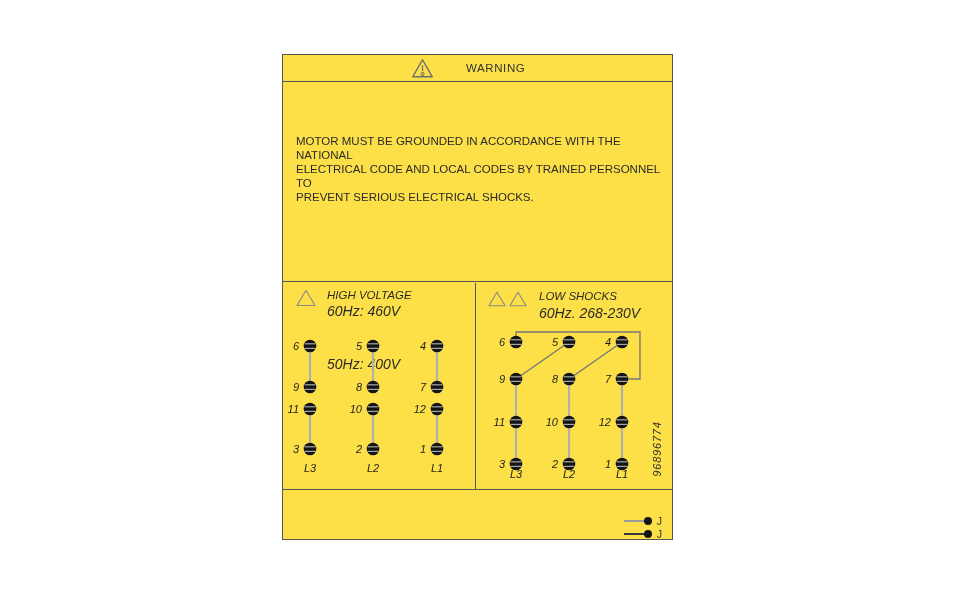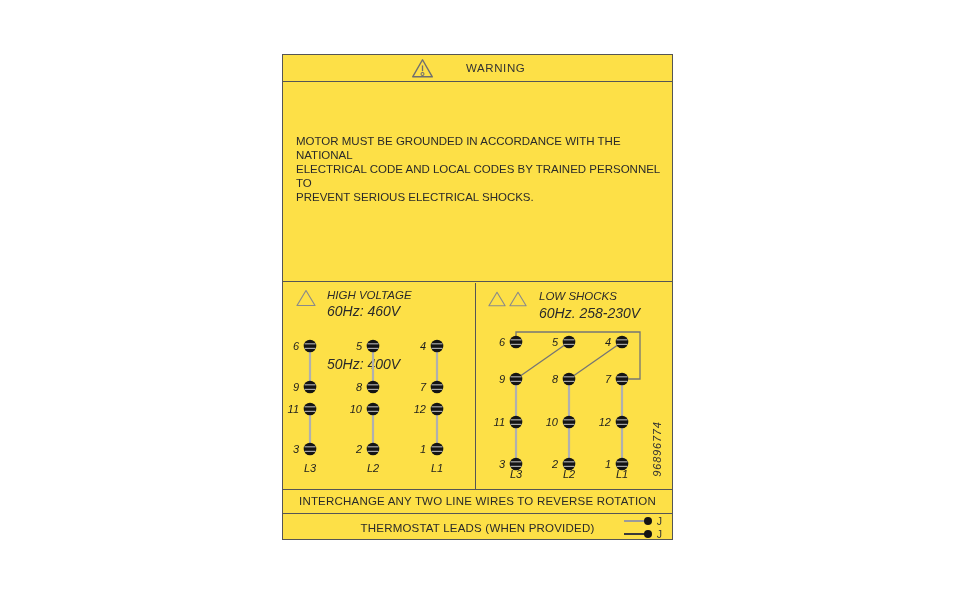--- a/index.html
+++ b/index.html
@@ -175,21 +175,21 @@
           <svg width="18" height="16" viewBox="0 0 24 21">
             <path d="M12 1.5 L22.8 19.5 L1.2 19.5 Z" fill="none" stroke="#8a8a8a" stroke-width="1.5" stroke-linejoin="round"></path>
           </svg>
         </span>
         <span class="tri" style="left:33px;top:8px;">
           <svg width="18" height="16" viewBox="0 0 24 21">
             <path d="M12 1.5 L22.8 19.5 L1.2 19.5 Z" fill="none" stroke="#8a8a8a" stroke-width="1.5" stroke-linejoin="round"></path>
           </svg>
         </span>
         <div class="panel-title" style="left:63px;top:7px;">LOW SHOCKS</div>
-        <div class="panel-spec" style="left:63px;top:22px;">60Hz. 258-230V</div>
+        <div class="panel-spec" style="left:63px;top:22px;">60Hz. 268-230V</div>
         <svg class="diagram-svg" width="198" height="207" viewBox="0 0 198 207">
             <path d="M40,59 V49 H164 V96 H152.5" class="wire-thin"></path>
             <line x1="40" y1="96" x2="93" y2="59" class="wire-thin"></line>
             <line x1="93" y1="96" x2="146" y2="59" class="wire-thin"></line>
             <line x1="40" y1="96" x2="40" y2="181" class="wire"></line>
             <line x1="93" y1="96" x2="93" y2="181" class="wire"></line>
             <line x1="146" y1="96" x2="146" y2="181" class="wire"></line>
             <g>
               <circle cx="40" cy="59" r="6.3" class="dot"></circle>
               <line x1="34.5" y1="56.8" x2="45.5" y2="56.8" class="slot"></line>
@@ -263,26 +263,22 @@
               <text x="135" y="185" text-anchor="end" class="tnum">1</text>
             </g>
             <text x="40" y="195" text-anchor="middle" class="tlab">L3</text>
             <text x="93" y="195" text-anchor="middle" class="tlab">L2</text>
             <text x="146" y="195" text-anchor="middle" class="tlab">L1</text>
           </svg>
         <div class="part-number">96896774</div>
       </div>
     </div>
 
-    <div class="row row-interchange">
-      <span class="interchange-text">INTERCHANGE ANY TWO LINE WIRES TO REVERSE ROTATION</span>
-    </div>
 
     <div class="row row-thermostat">
-      <span class="thermostat-text">THERMOSTAT LEADS (WHEN PROVIDED)</span>
       <div class="leads">
         <div class="lead">
           <div class="lead-line lead-line-1"></div>
           <div class="lead-dot"></div>
           <span class="lead-label">J</span>
         </div>
         <div class="lead">
           <div class="lead-line lead-line-2"></div>
           <div class="lead-dot"></div>
           <span class="lead-label">J</span>

